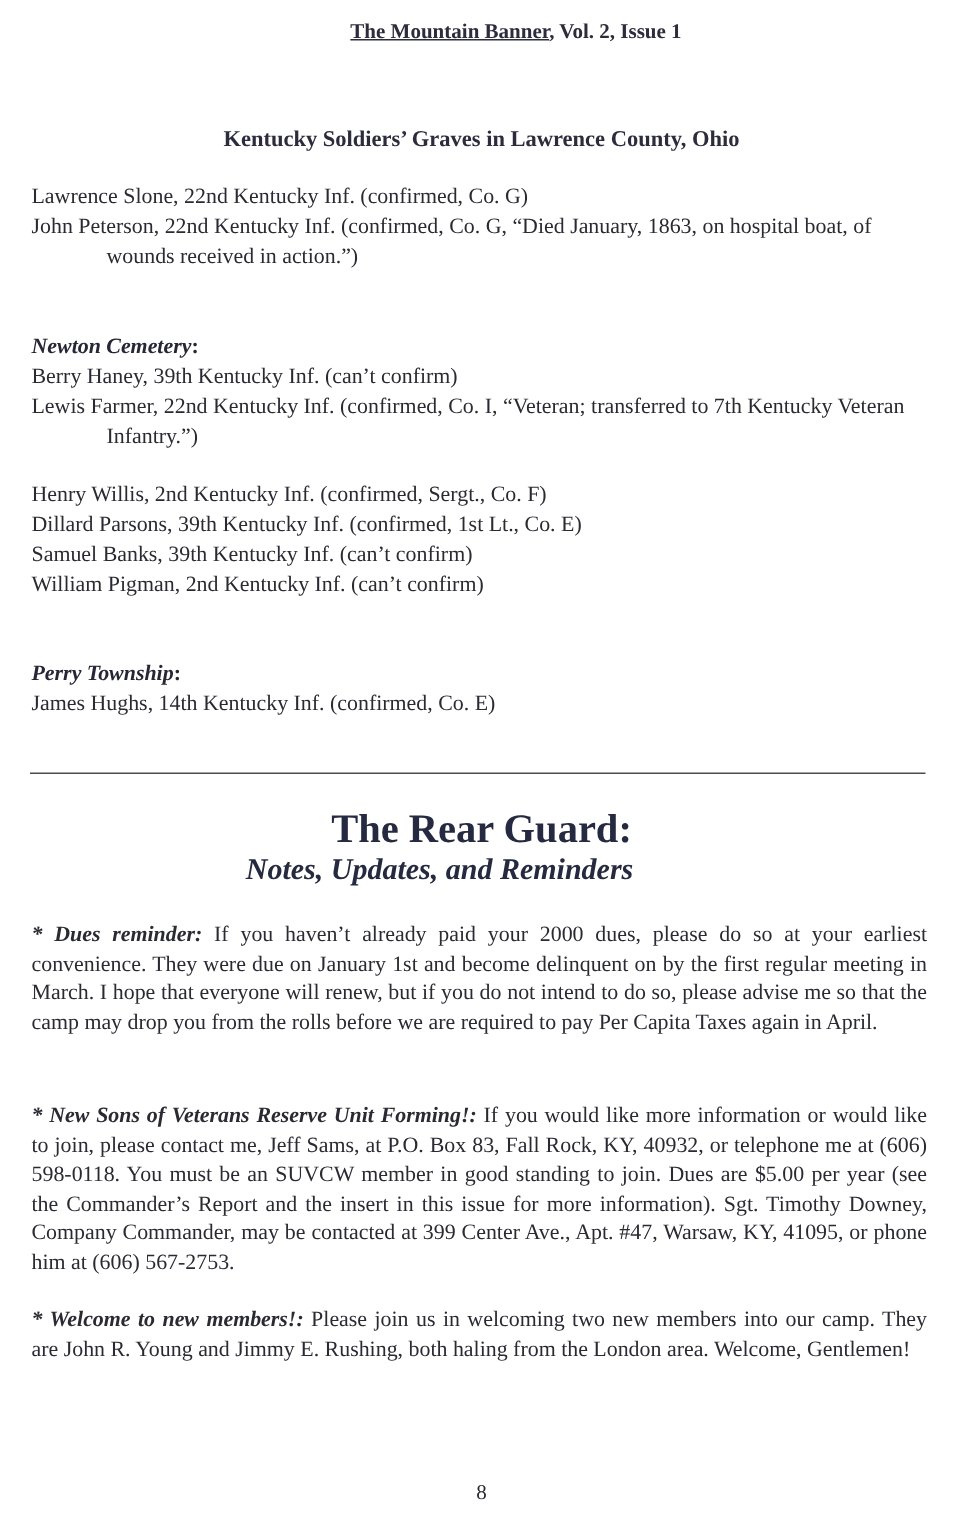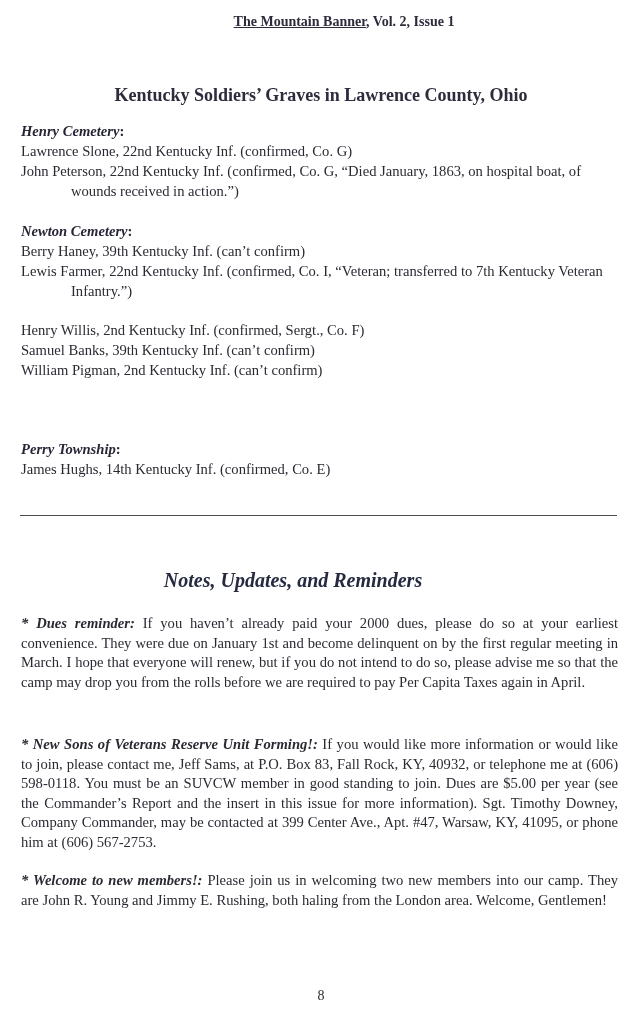--- a/index.html
+++ b/index.html
@@ -32,21 +32,21 @@
     }
     .running-head .pub {
       text-decoration: underline;
     }
     .article-title {
       position: absolute;
       top: 85px;
       left: 0; width: 642px;
       text-align: center;
       font-weight: bold;
-      font-size: 18px;
+      font-size: 15px;
       color: #2c2c3c;
     }
     .section {
       position: absolute;
       left: 21px;
       width: 590px;
       font-size: 14.6px;
       line-height: 20px;
     }
     .section-heading {
@@ -111,44 +111,45 @@
 
 <div class="page">
 
   <div class="running-head">
     <span class="pub">The Mountain Banner</span><span>, Vol. 2, Issue 1</span>
   </div>
 
   <div class="article-title">Kentucky Soldiers’ Graves in Lawrence County, Ohio</div>
 
   <div class="section" style="top:121px;">
-    <div class="section-heading"><span>Henry Cemetery</span><span class="colon">:</span></div>
     <div class="entry">Lawrence Slone, 22nd Kentucky Inf. (confirmed, Co. G)</div>
     <div class="entry">John Peterson, 22nd Kentucky Inf. (confirmed, Co. G, “Died January, 1863, on hospital boat, of wounds received in action.”)</div>
   </div>
 
   <div class="section" style="top:221px;">
     <div class="section-heading"><span>Newton Cemetery</span><span class="colon">:</span></div>
     <div class="entry">Berry Haney, 39th Kentucky Inf. (can’t confirm)</div>
     <div class="entry">Lewis Farmer, 22nd Kentucky Inf. (confirmed, Co. I, “Veteran; transferred to 7th Kentucky Veteran Infantry.”)</div>
   </div>
 
   <div class="section" style="top:320px;">
     <div class="entry">Henry Willis, 2nd Kentucky Inf. (confirmed, Sergt., Co. F)</div>
+    <div class="entry">Dillard Parsons, 39th Kentucky Inf. (confirmed, 1st Lt., Co. E)</div>
     <div class="entry">Samuel Banks, 39th Kentucky Inf. (can’t confirm)</div>
     <div class="entry">William Pigman, 2nd Kentucky Inf. (can’t confirm)</div>
   </div>
 
   <div class="section" style="top:439px;">
     <div class="section-heading"><span>Perry Township</span><span class="colon">:</span></div>
     <div class="entry">James Hughs, 14th Kentucky Inf. (confirmed, Co. E)</div>
   </div>
 
   <div class="rule"></div>
 
+  <div class="rg-title">The Rear Guard:</div>
   <div class="rg-subtitle">Notes, Updates, and Reminders</div>
 
   <div class="note" style="top:614px;">
     <span class="note-label">* Dues reminder:</span><span> If you haven’t already paid your 2000 dues, please do so at your earliest convenience.  They were due on January 1st and become delinquent on by the first regular meeting in March.  I hope that everyone will renew, but if you do not intend to do so, please advise me so that the camp may drop you from the rolls before we are required to pay Per Capita Taxes again in April.</span>
   </div>
 
   <div class="note" style="top:735px;">
     <span class="note-label">* New Sons of Veterans Reserve Unit Forming!:</span><span> If you would like more information or would like to join, please contact me, Jeff Sams, at P.O. Box 83, Fall Rock, KY, 40932, or telephone me at (606) 598-0118.  You must be an SUVCW member in good standing to join.  Dues are $5.00 per year (see the Commander’s Report and the insert in this issue for more information).  Sgt. Timothy Downey, Company Commander, may be contacted at 399 Center Ave., Apt. #47, Warsaw, KY, 41095, or phone him at (606) 567-2753.</span>
   </div>
 

